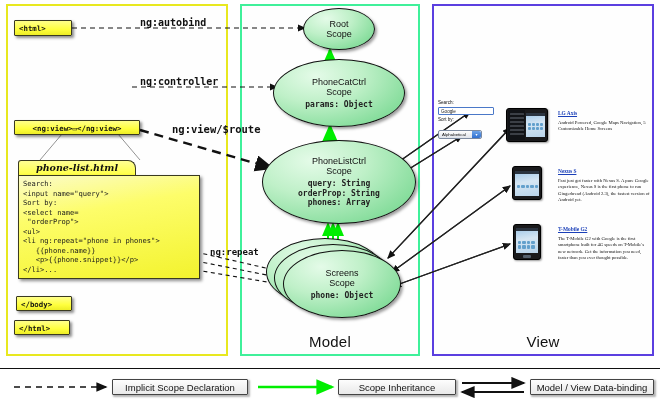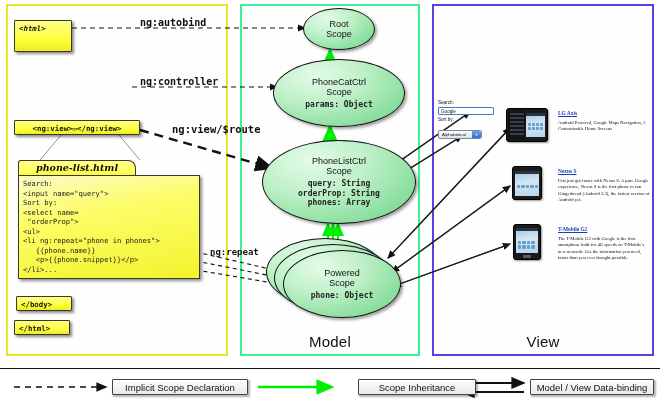--- a/index.html
+++ b/index.html
@@ -147,21 +147,21 @@
     <path d="M510,186 L392,272" stroke="#222" stroke-width="1.2" fill="none" marker-end="url(#ah)"></path>
     <path d="M394,286 L510,244" stroke="#222" stroke-width="1.2" fill="none" marker-end="url(#ah)"></path>
     <path d="M510,244 L394,286" stroke="#222" stroke-width="1.2" fill="none" marker-end="url(#ah)"></path>
 
     <path d="M14,387 L106,387" stroke="#111" stroke-width="1.6" fill="none" stroke-dasharray="6,5" marker-end="url(#ah)"></path>
     <path d="M258,387 L332,387" stroke="#00ee00" stroke-width="2.6" fill="none" marker-end="url(#ahg)"></path>
     <path d="M462,383 L524,383" stroke="#111" stroke-width="1.8" fill="none" marker-end="url(#ahb)"></path>
     <path d="M524,392 L462,392" stroke="#111" stroke-width="1.8" fill="none" marker-end="url(#ahb)"></path>
   </svg>
 
-  <div class="ybox plain" style="left:14px;top:20px;width:58px;height:32px;line-height:12px;font-style:italic;">&lt;html&gt;</div>
+  <div class="ybox plain" style="left:14px;top:20px;width:58px;height:16px;line-height:12px;">&lt;html&gt;</div>
 
 
   <div class="ybox plain" style="left:14px;top:120px;width:126px;height:15px;line-height:11px;text-align:center;">&lt;ng:view&gt;▭&lt;/ng:view&gt;</div>
 
   <div class="codecard" style="left:18px;top:160px;">
     <div class="codetab">phone-list.html</div>
     <div class="codebody">Search:
 &lt;input name="query"&gt;
 Sort by:
 &lt;select name=
@@ -196,21 +196,21 @@
     <div class="t">PhoneListCtrl</div>
     <div class="t">Scope</div>
     <div class="props" style="white-space:pre;">query: String
 orderProp: String
 phones: Array</div>
   </div>
 
   <div class="ghost" style="left:266px;top:238px;width:118px;height:68px;"></div>
   <div class="ghost" style="left:274px;top:244px;width:118px;height:68px;"></div>
   <div class="scope" style="left:283px;top:250px;width:118px;height:68px;">
-    <div class="t">Powered</div>
+    <div class="t">Screens</div>
     <div class="t">Scope</div>
     <div class="props">phone: Object</div>
   </div>
 
   <div class="formbox" style="left:438px;top:100px;width:60px;">
     <div class="flabel">Search:</div>
     <div class="finput" style="width:56px;margin-top:1px;">Google</div>
     <div class="flabel" style="margin-top:2px;">Sort by:</div>
     <div class="fselect" style="width:44px;margin-top:1px;">
       <span>Alphabetical</span>
@@ -277,16 +277,16 @@
       </div>
       <div class="band" style="left:9px;top:29.5px;width:8px;height:3px;border-radius:1px;background:#55606c;"></div>
     </div>
     <div class="plink" style="left:52px;top:2px;">T-Mobile G2</div>
     <div class="pdesc" style="left:52px;top:12px;">The T-Mobile G2 with Google is the first smartphone built for 4G speeds on T-Mobile's new network. Get the information you need, faster than you ever thought possible.</div>
   </div>
 
   <div class="legendrule" style="top:368px;"></div>
 
   <div class="lbox" style="left:112px;top:379px;width:136px;">Implicit Scope Declaration</div>
-  <div class="lbox" style="left:358px;top:379px;width:118px;">Scope Inheritance</div>
+  <div class="lbox" style="left:338px;top:379px;width:118px;">Scope Inheritance</div>
   <div class="lbox" style="left:530px;top:379px;width:124px;">Model / View Data-binding</div>
 
 </div>
 
 </body></html>

